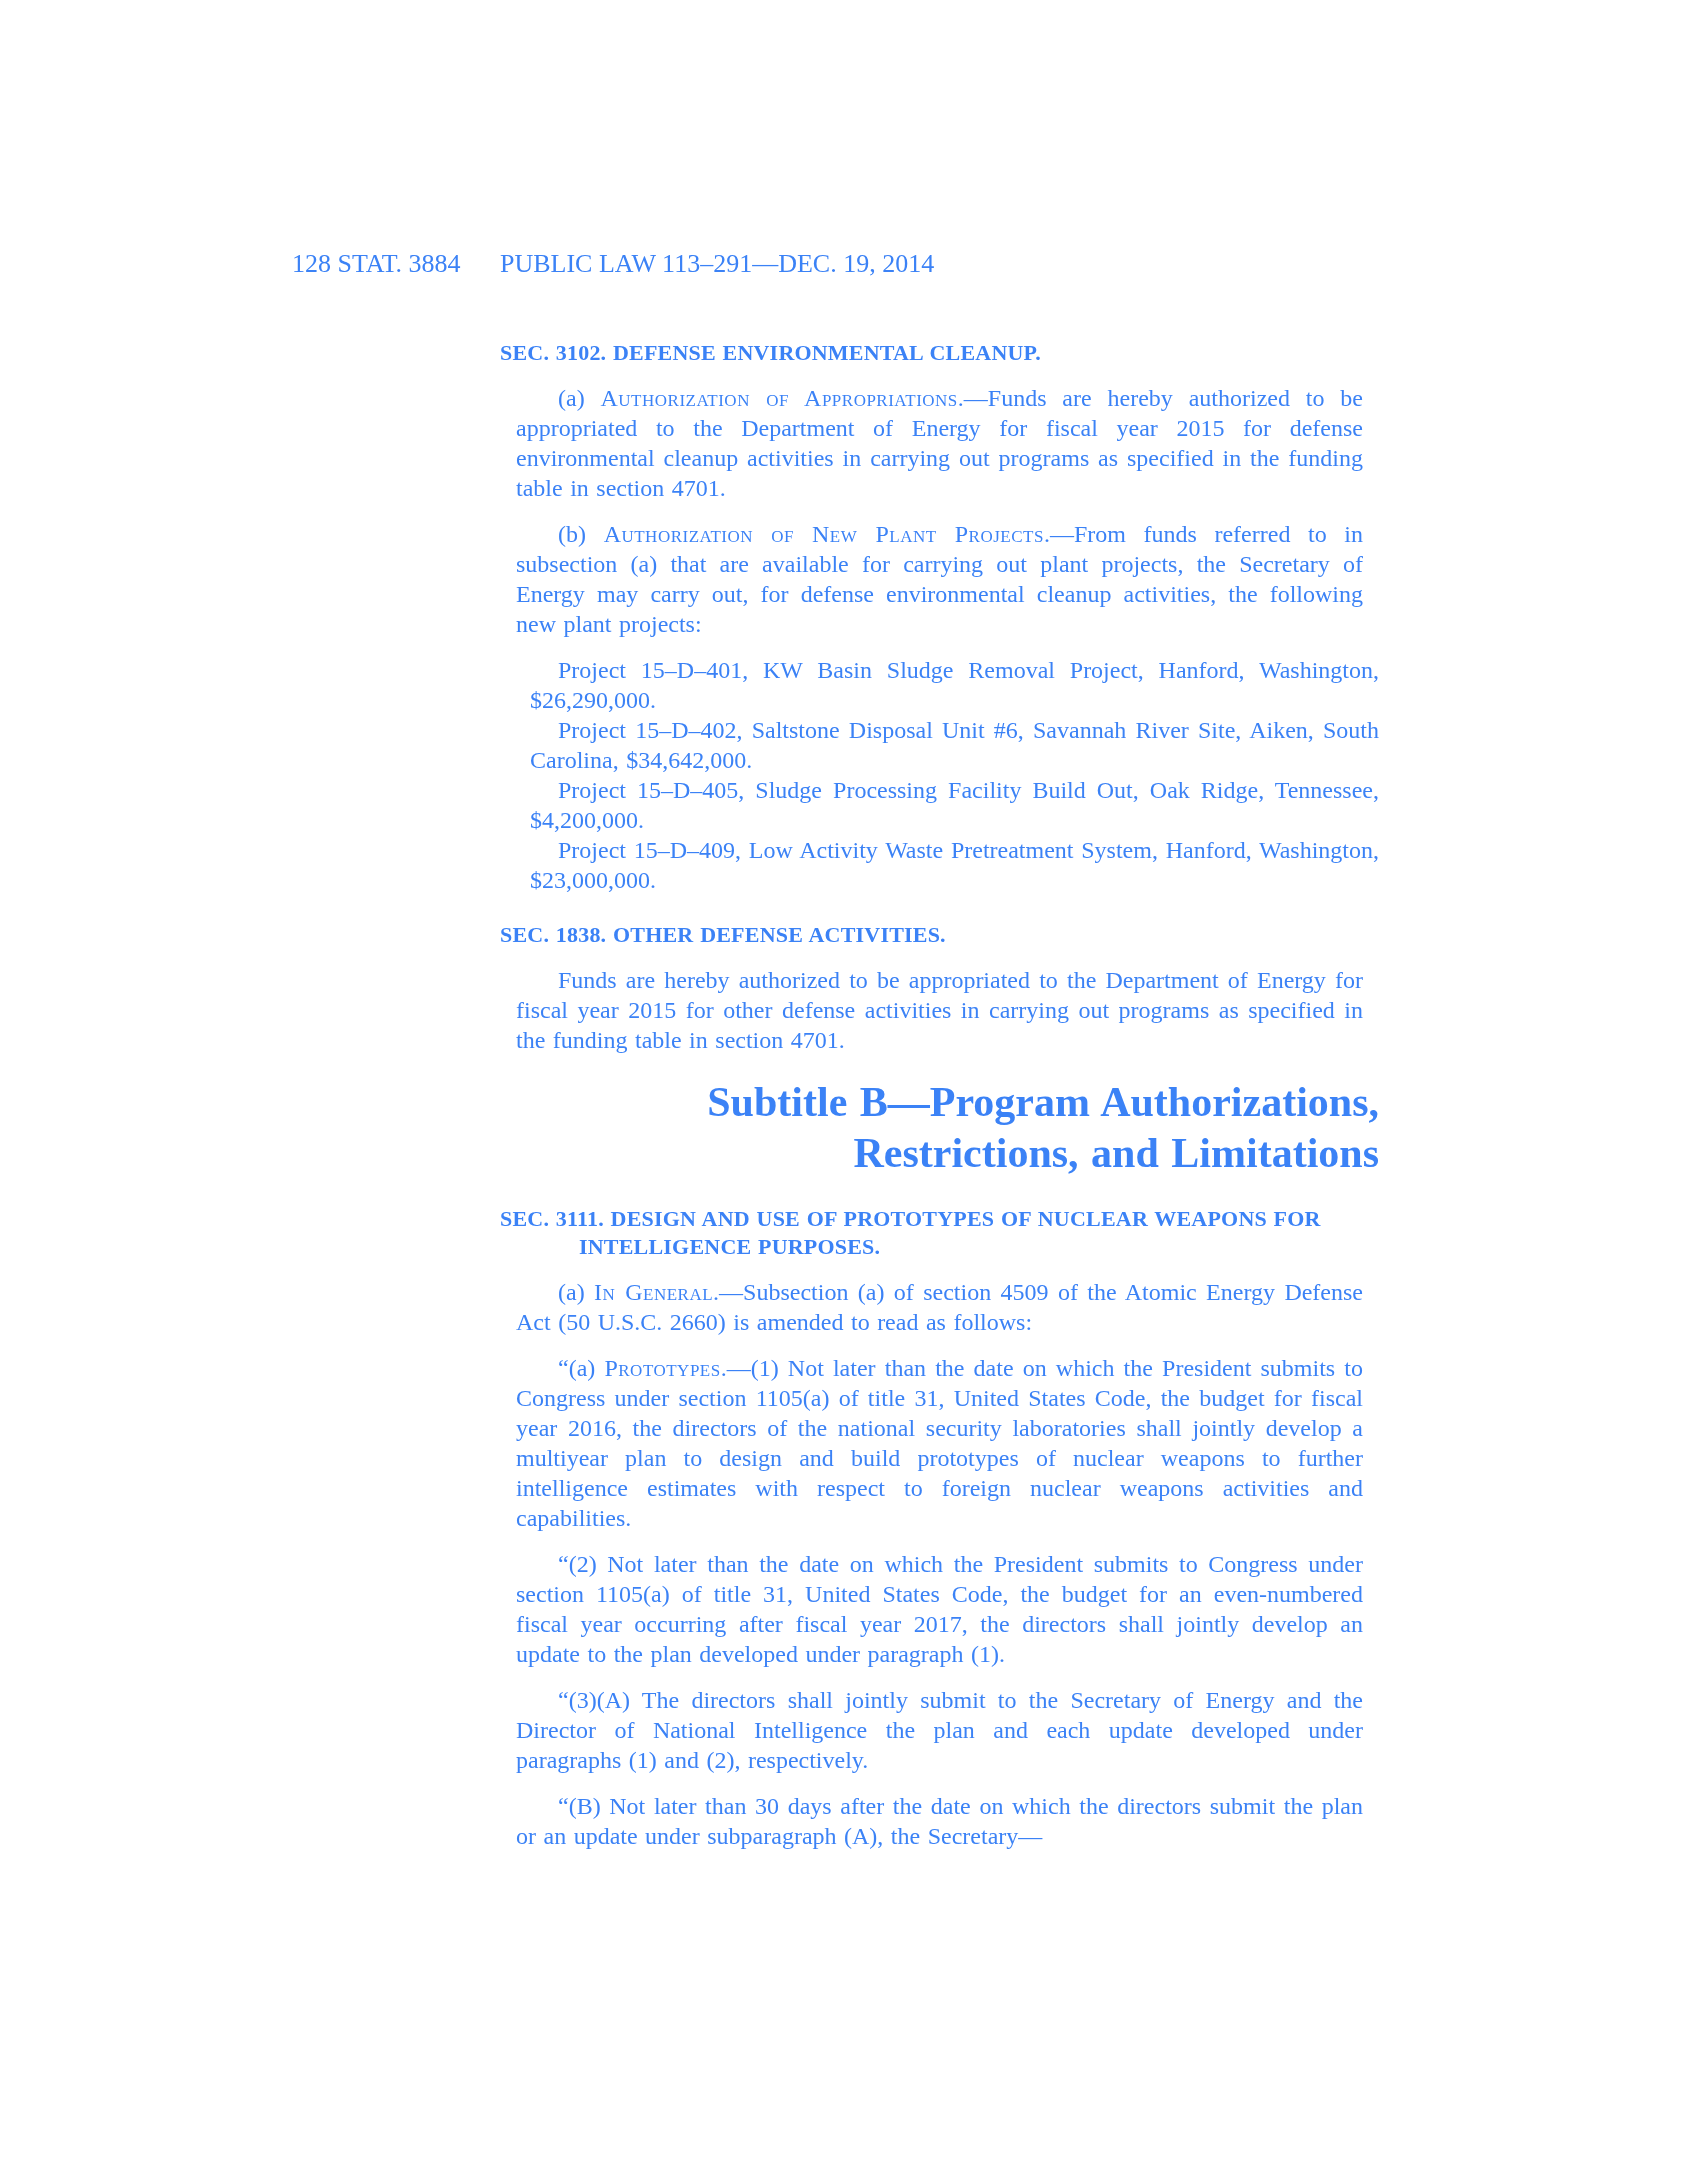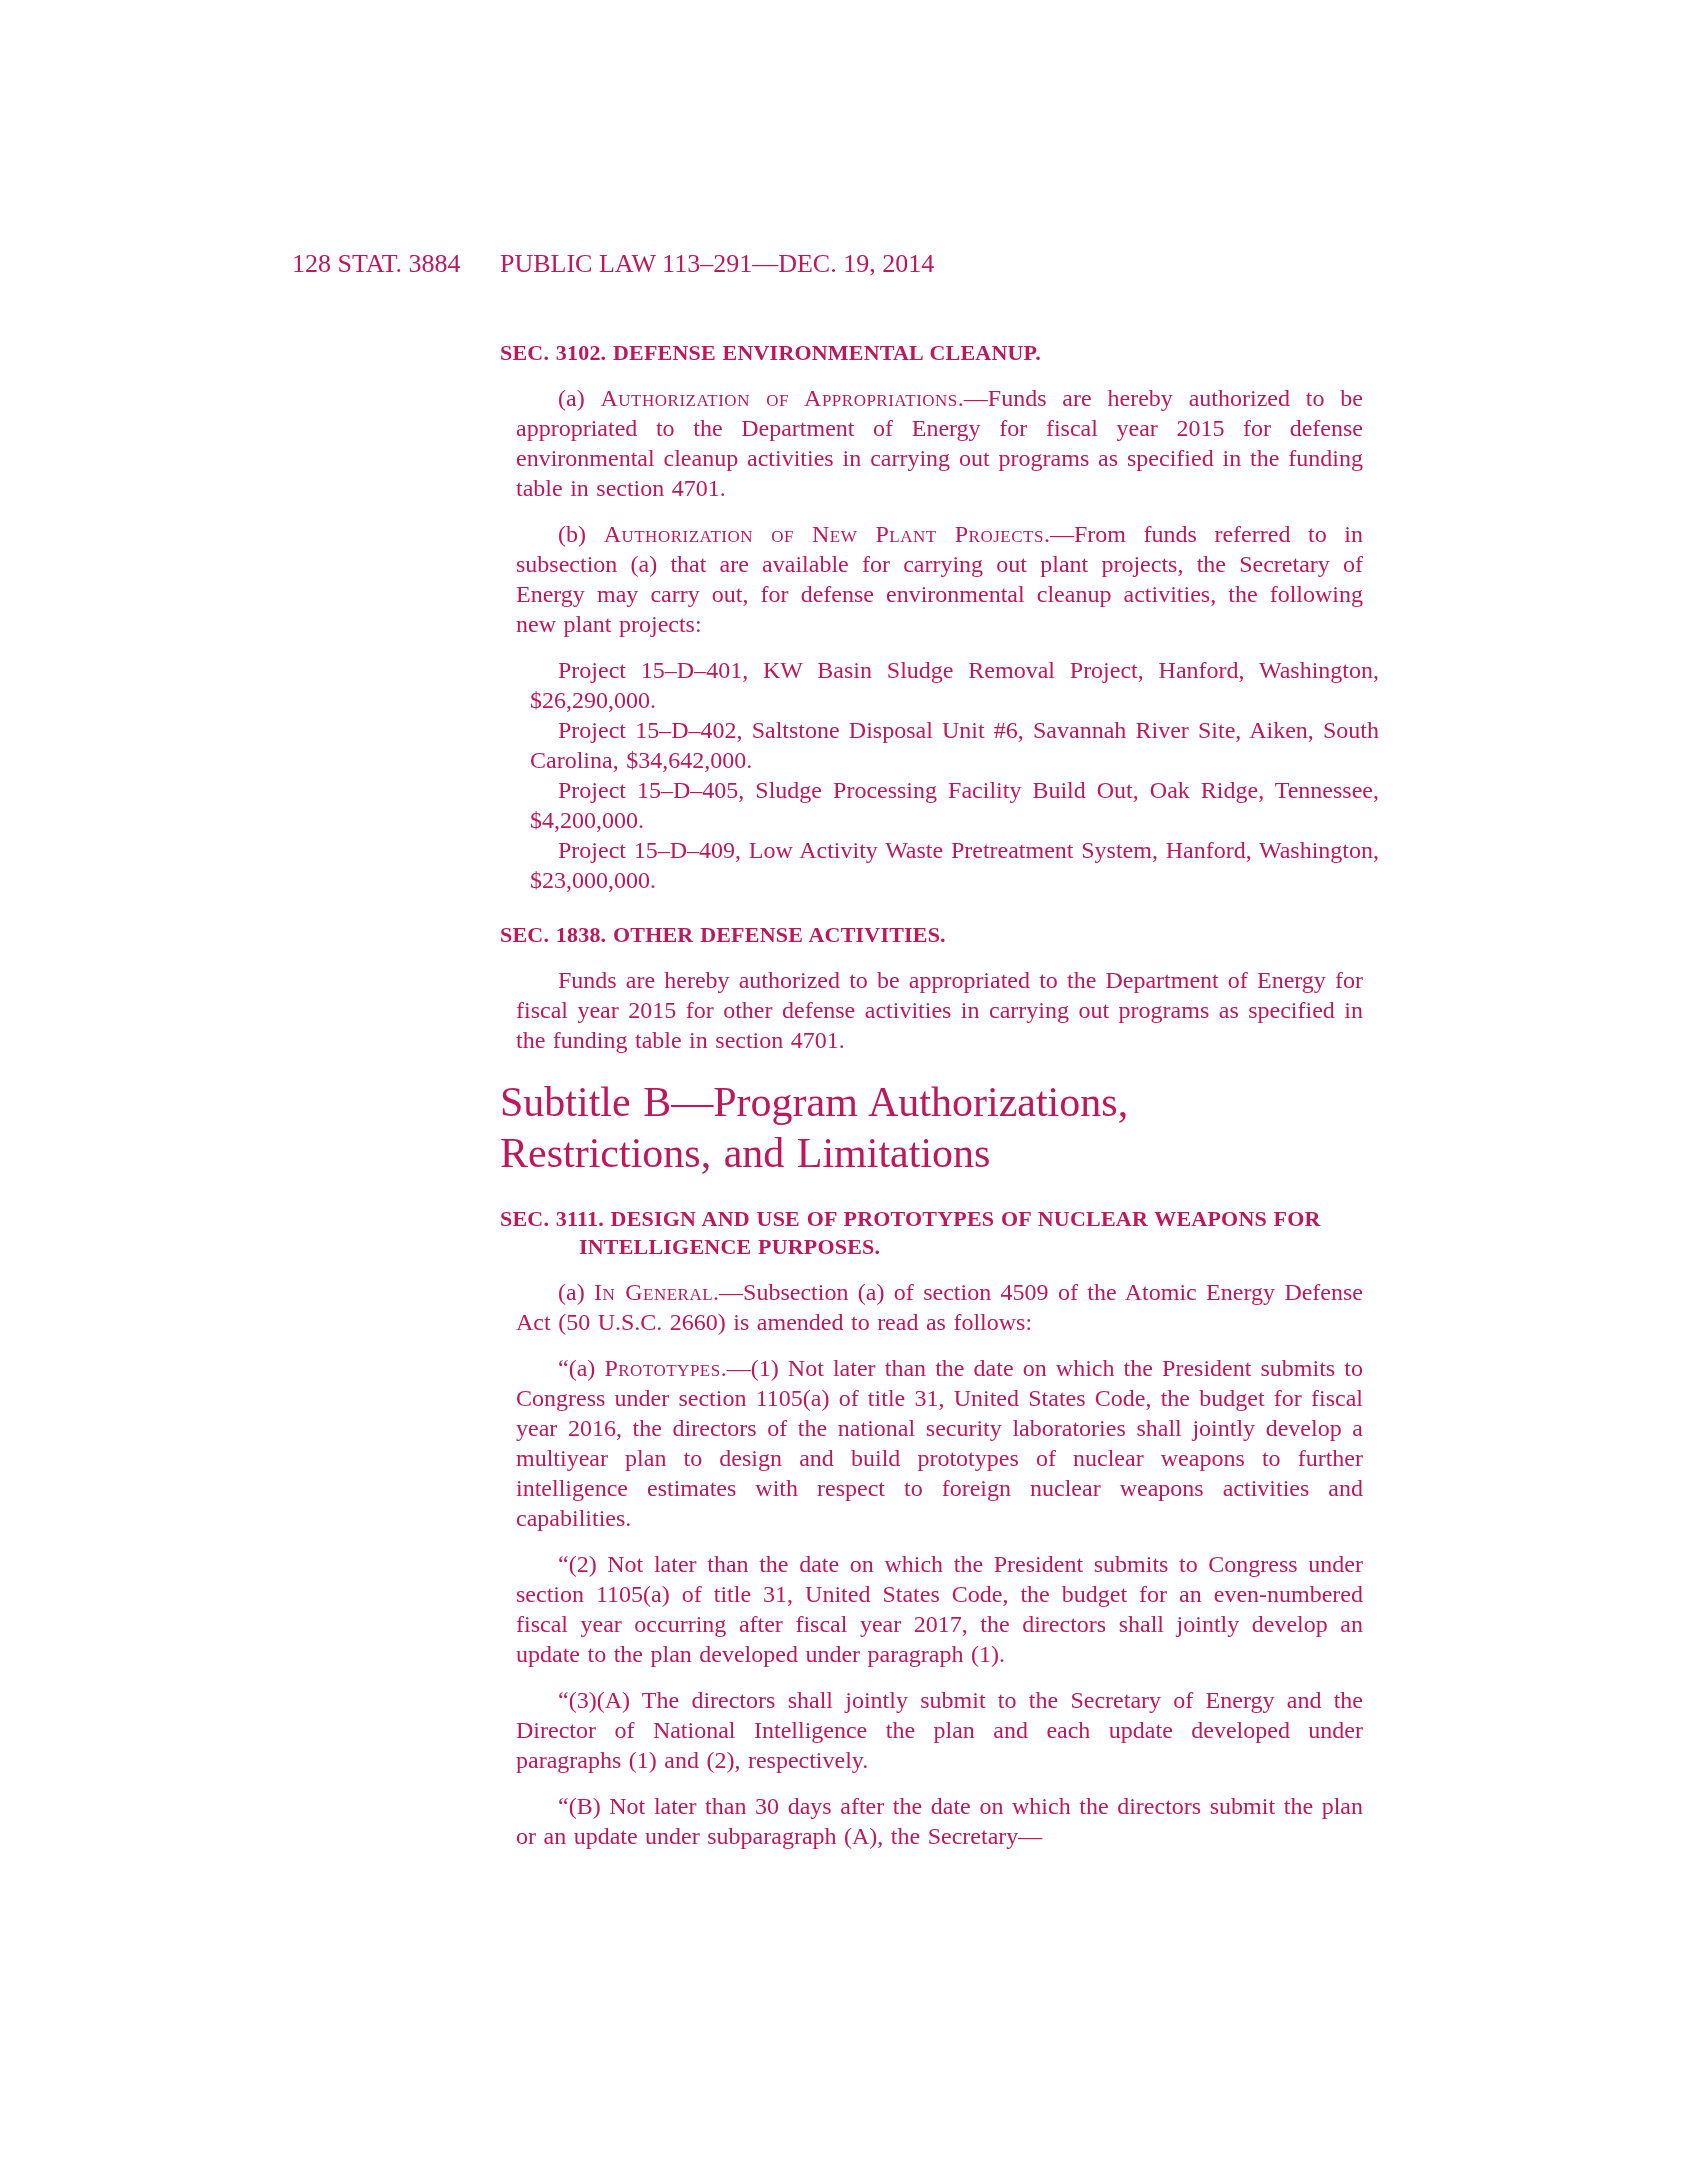--- a/index.html
+++ b/index.html
@@ -2,21 +2,21 @@
 <html><head>
 <meta charset="utf-8">
 <style>
   html, body { margin: 0; padding: 0; background: #e8e8e8; }
   .page {
     position: relative;
     width: 1683px;
     height: 2178px;
     background: #ffffff;
     font-family: "Liberation Serif", "DejaVu Serif", serif;
-    color: #be185d;
+    color: #3b82f6;
     overflow: hidden;
   }
   .stat-num {
     position: absolute;
     left: 292px;
     top: 249px;
     font-size: 26px;
     line-height: 30px;
     white-space: nowrap;
   }
@@ -59,22 +59,22 @@
     letter-spacing: 0.2px;
   }
   .content h2.section-hang {
     padding-left: 79px;
     text-indent: -79px;
   }
   .content h1.subtitle {
     margin: 22px 0 14px 0;
     font-size: 42px;
     line-height: 51px;
-    font-weight: normal;
-    text-align: left;
+    font-weight: bold;
+    text-align: right;
     word-spacing: 2px;
   }
   .sc { font-variant: small-caps; letter-spacing: 0.5px; }
 </style>
 </head>
 <body>
 
 <div class="page">
   <span class="stat-num">128 STAT. 3884</span>
   <div class="law-cite-wrap">

